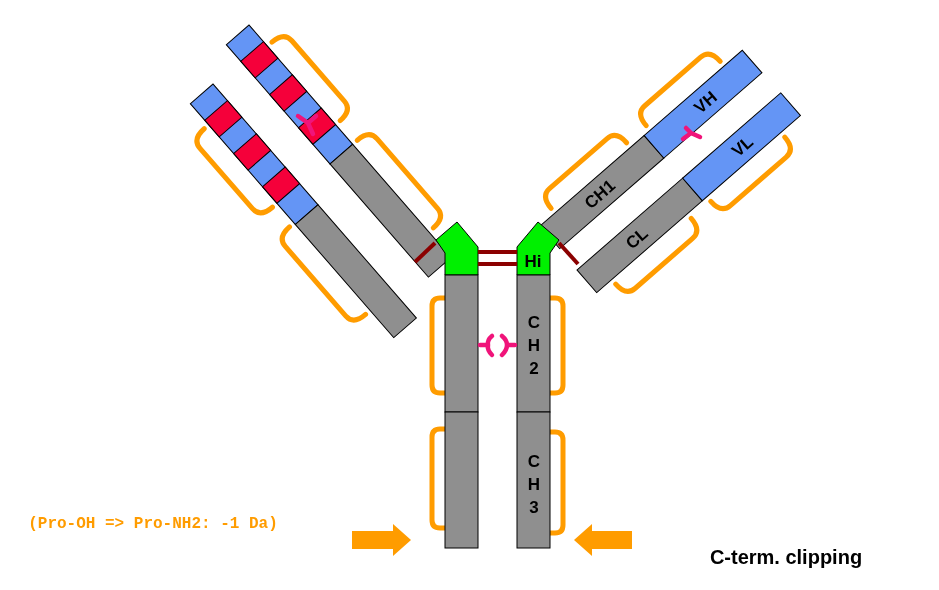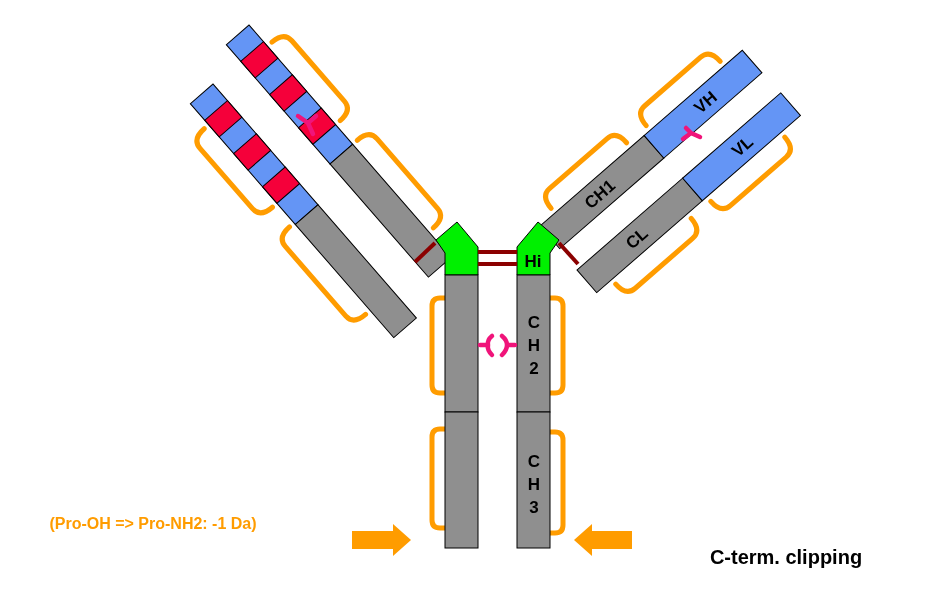--- a/index.html
+++ b/index.html
@@ -8,21 +8,21 @@
   .seg-grey{fill:#8f8f8f;stroke:#000;stroke-width:1;}
   .seg-blue{fill:#6495f5;stroke:#000;stroke-width:1;}
   .seg-red{fill:#f5003a;stroke:#000;stroke-width:1;}
   .hinge{fill:#00f000;stroke:#000;stroke-width:1;}
   .bracket{fill:none;stroke:#ff9c00;stroke-width:5;stroke-linecap:round;stroke-linejoin:round;}
   .ss{stroke:#8b0000;stroke-width:4;}
   .glyco{fill:none;stroke:#f0147a;stroke-width:4.5;stroke-linecap:round;}
   .dlabel{font-family:"Liberation Sans",sans-serif;font-weight:bold;font-size:17px;fill:#000;}
   .caption{position:absolute;text-align:center;font-weight:bold;}
   .caption .t{font-size:20px;color:#000;}
-  .caption .s{font-size:16px;color:#ff9c00;margin-top:2px;}
+  .caption .s{font-size:16px;color:#ff9c00;margin-top:2px;font-family:Liberation Mono, monospace;}
 </style>
 </head>
 <body>
 
 <svg width="939" height="590" viewBox="0 0 939 590">
 
   <g transform="translate(249,25) rotate(49)">
 
     <path class="bracket" d="M 28,-6 Q 28,-22 40,-22 L 120,-22 Q 132,-22 132,-6"></path>
     <path class="bracket" d="M 158,-6 Q 158,-22 170,-22 L 262,-22 Q 274,-22 274,-6"></path>

